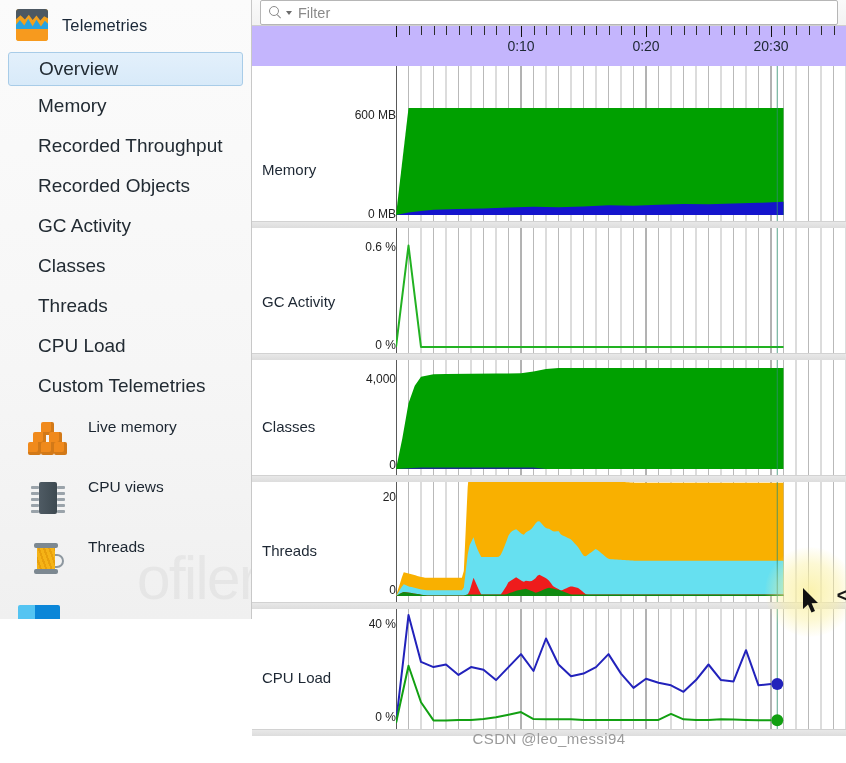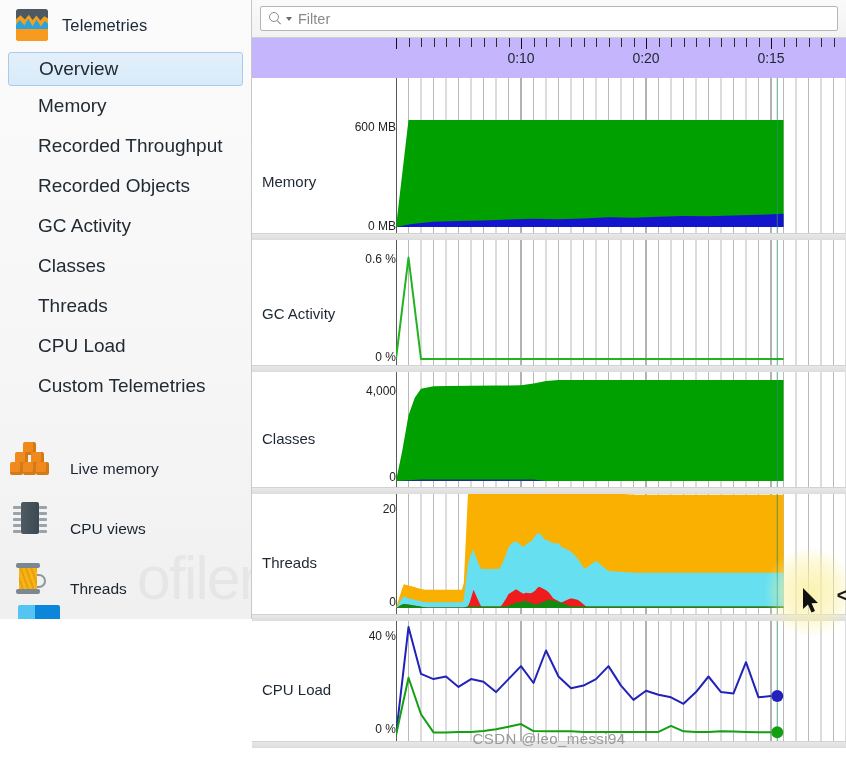--- a/index.html
+++ b/index.html
@@ -81,22 +81,22 @@
     border-radius: 3px;
     margin: 0 8px;
     padding-left: 30px;
     height: 34px;
   }
 
   .big-list { margin-top: 12px; }
   .big-item {
     height: 60px;
     display: flex;
-    align-items: flex-end;
-    padding-left: 10px;
+    align-items: flex-start;
+    padding-left: 28px;
     gap: 20px;
     font-size: 15.5px;
     color: #1b2530;
     cursor: default;
   }
   .big-item .glyph { width: 40px; height: 40px; position: relative; flex: 0 0 40px; }
 
   
   .ic-cubes i {
     position: absolute; width: 13px; height: 13px;
@@ -178,21 +178,21 @@
   }
 
   
   #main {
     flex: 1 1 auto;
     position: relative;
     background: #ffffff;
     overflow: hidden;
   }
   .toolbar {
-    height: 38px;
+    height: 26px;
     background: linear-gradient(to bottom,#fafafa,#f2f2f2);
     display: flex; align-items: center;
     padding: 0 8px;
     border-bottom: 1px solid #cfcfcf;
   }
   .filter-box {
     flex: 1 1 auto;
     height: 25px;
     background: #ffffff;
     border: 1px solid #b6b6b6;
@@ -421,21 +421,21 @@
         <div class="tick minor" style="left: 494px;"></div>
         <div class="tick minor" style="left: 506.5px;"></div>
         <div class="tick major" style="left: 519px;"></div>
         <div class="tick minor" style="left: 531.5px;"></div>
         <div class="tick minor" style="left: 544px;"></div>
         <div class="tick minor" style="left: 556.5px;"></div>
         <div class="tick minor" style="left: 569px;"></div>
         <div class="tick minor" style="left: 581.5px;"></div>
         <div class="tlabel" style="left: 269px;">0:10</div>
         <div class="tlabel" style="left: 394px;">0:20</div>
-        <div class="tlabel" style="left: 519px;">0:15</div>
+        <div class="tlabel" style="left: 519px;">20:30</div>
       </div>
 
     <div class="charts" id="charts">
         <div class="chart-row" style="height: 155px;">
           <div class="axis-col">
             <div class="row-label" style="top: 95px;">Memory</div>
             <div class="ax-max" style="top: 42px;">600 MB</div>
             <div class="ax-min" style="top: 141px;">0 MB</div>
           </div>
           <div class="plot">

